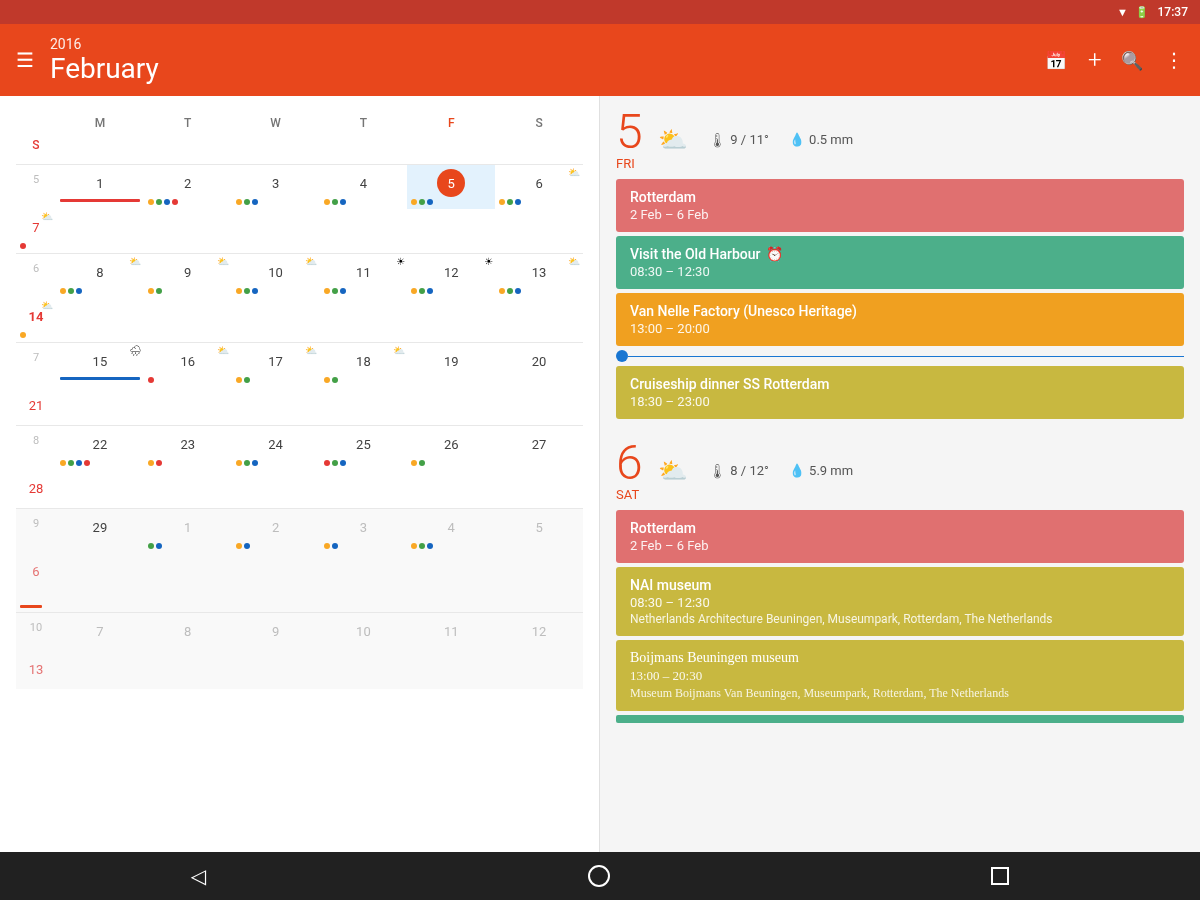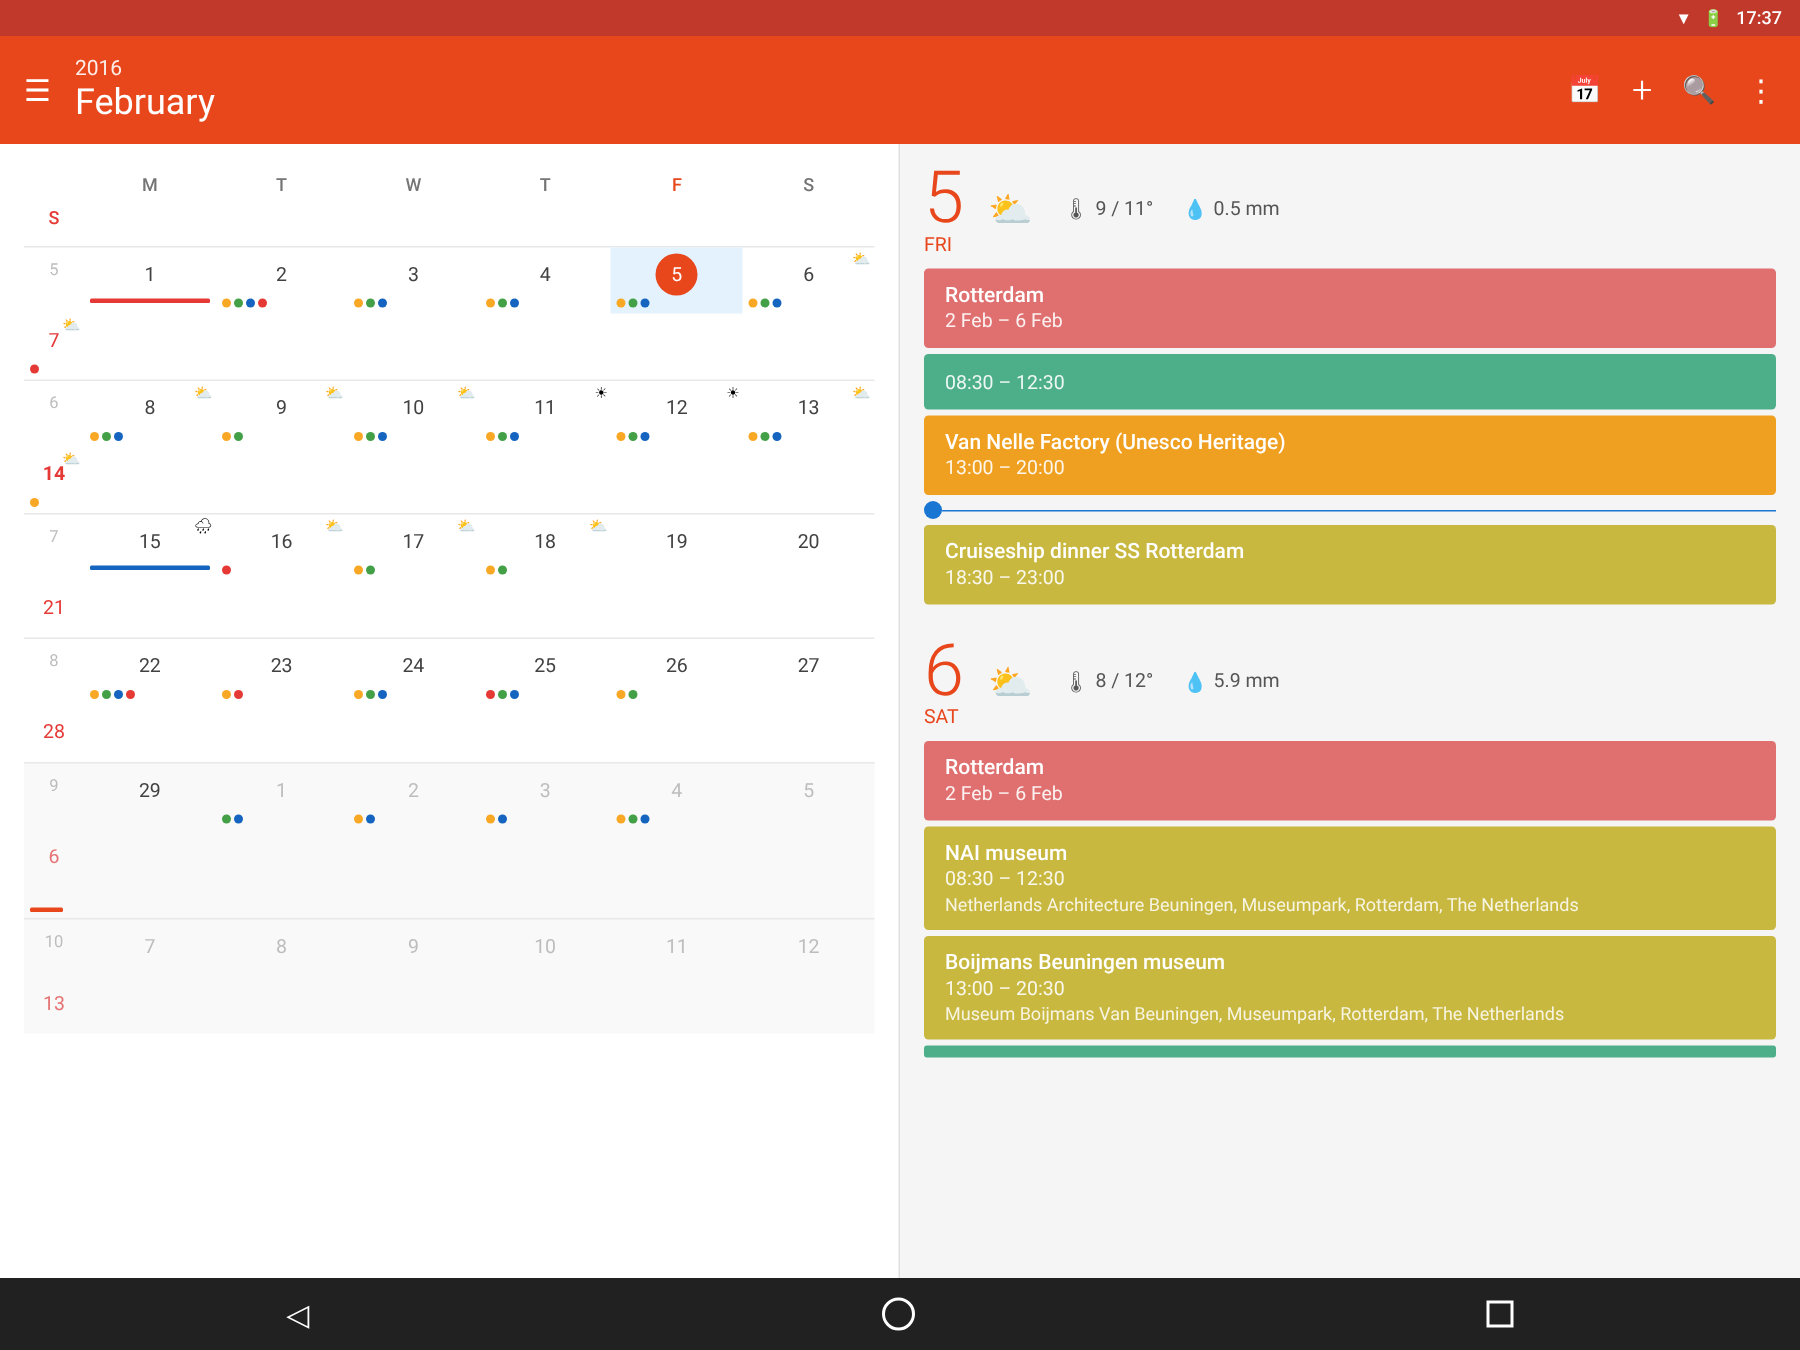--- a/index.html
+++ b/index.html
@@ -23,21 +23,21 @@
       background: #e8471c;
       height: 72px;
       display: flex;
       align-items: center;
       padding: 0 16px;
       gap: 16px;
     }
     .menu-icon { color: white; font-size: 20px; cursor: pointer; }
     .app-title { color: white; flex: 1; }
     .app-title .year { font-size: 14px; font-weight: 400; opacity: 0.9; }
-    .app-title .month { font-size: 24px; font-weight: 400; }
+    .app-title .month { font-size: 28px; font-weight: 400; }
     .app-bar-actions { display: flex; align-items: center; gap: 20px; }
     .app-bar-actions span { color: white; font-size: 20px; cursor: pointer; }
 
     
     .main-content {
       display: flex;
       height: calc(900px - 24px - 72px - 48px);
       background: #f5f5f5;
     }
 
@@ -531,20 +531,24 @@
         </div>
       </div>
     </div>
 
     <div class="event-card event-red" style="margin-top:4px;">
       <div class="event-title">Rotterdam</div>
       <div class="event-time">2 Feb – 6 Feb</div>
     </div>
 
     <div class="event-card event-green">
+      <div class="event-title">
+        Visit the Old Harbour
+        <span style="font-size:14px;">⏰</span>
+      </div>
       <div class="event-time">08:30 – 12:30</div>
     </div>
 
     <div class="event-card event-orange">
       <div class="event-title">Van Nelle Factory (Unesco Heritage)</div>
       <div class="event-time">13:00 – 20:00</div>
     </div>
 
     <div class="current-time-line">
       <div class="time-dot"></div>
@@ -580,21 +584,21 @@
       <div class="event-title">Rotterdam</div>
       <div class="event-time">2 Feb – 6 Feb</div>
     </div>
 
     <div class="event-card event-yellow">
       <div class="event-title">NAI museum</div>
       <div class="event-time">08:30 – 12:30</div>
       <div class="event-location">Netherlands Architecture Beuningen, Museumpark, Rotterdam, The Netherlands</div>
     </div>
 
-    <div class="event-card event-yellow" style="margin-bottom:4px;">
+    <div class="event-card event-yellow" style="margin-bottom:4px;font-family:Liberation Serif, serif;">
       <div class="event-title">Boijmans Beuningen museum</div>
       <div class="event-time">13:00 – 20:30</div>
       <div class="event-location">Museum Boijmans Van Beuningen, Museumpark, Rotterdam, The Netherlands</div>
     </div>
 
     <div style="height:8px; background:#4caf8a; margin: 0 16px; border-radius:2px;"></div>
 
   </div>
 </div>
 

